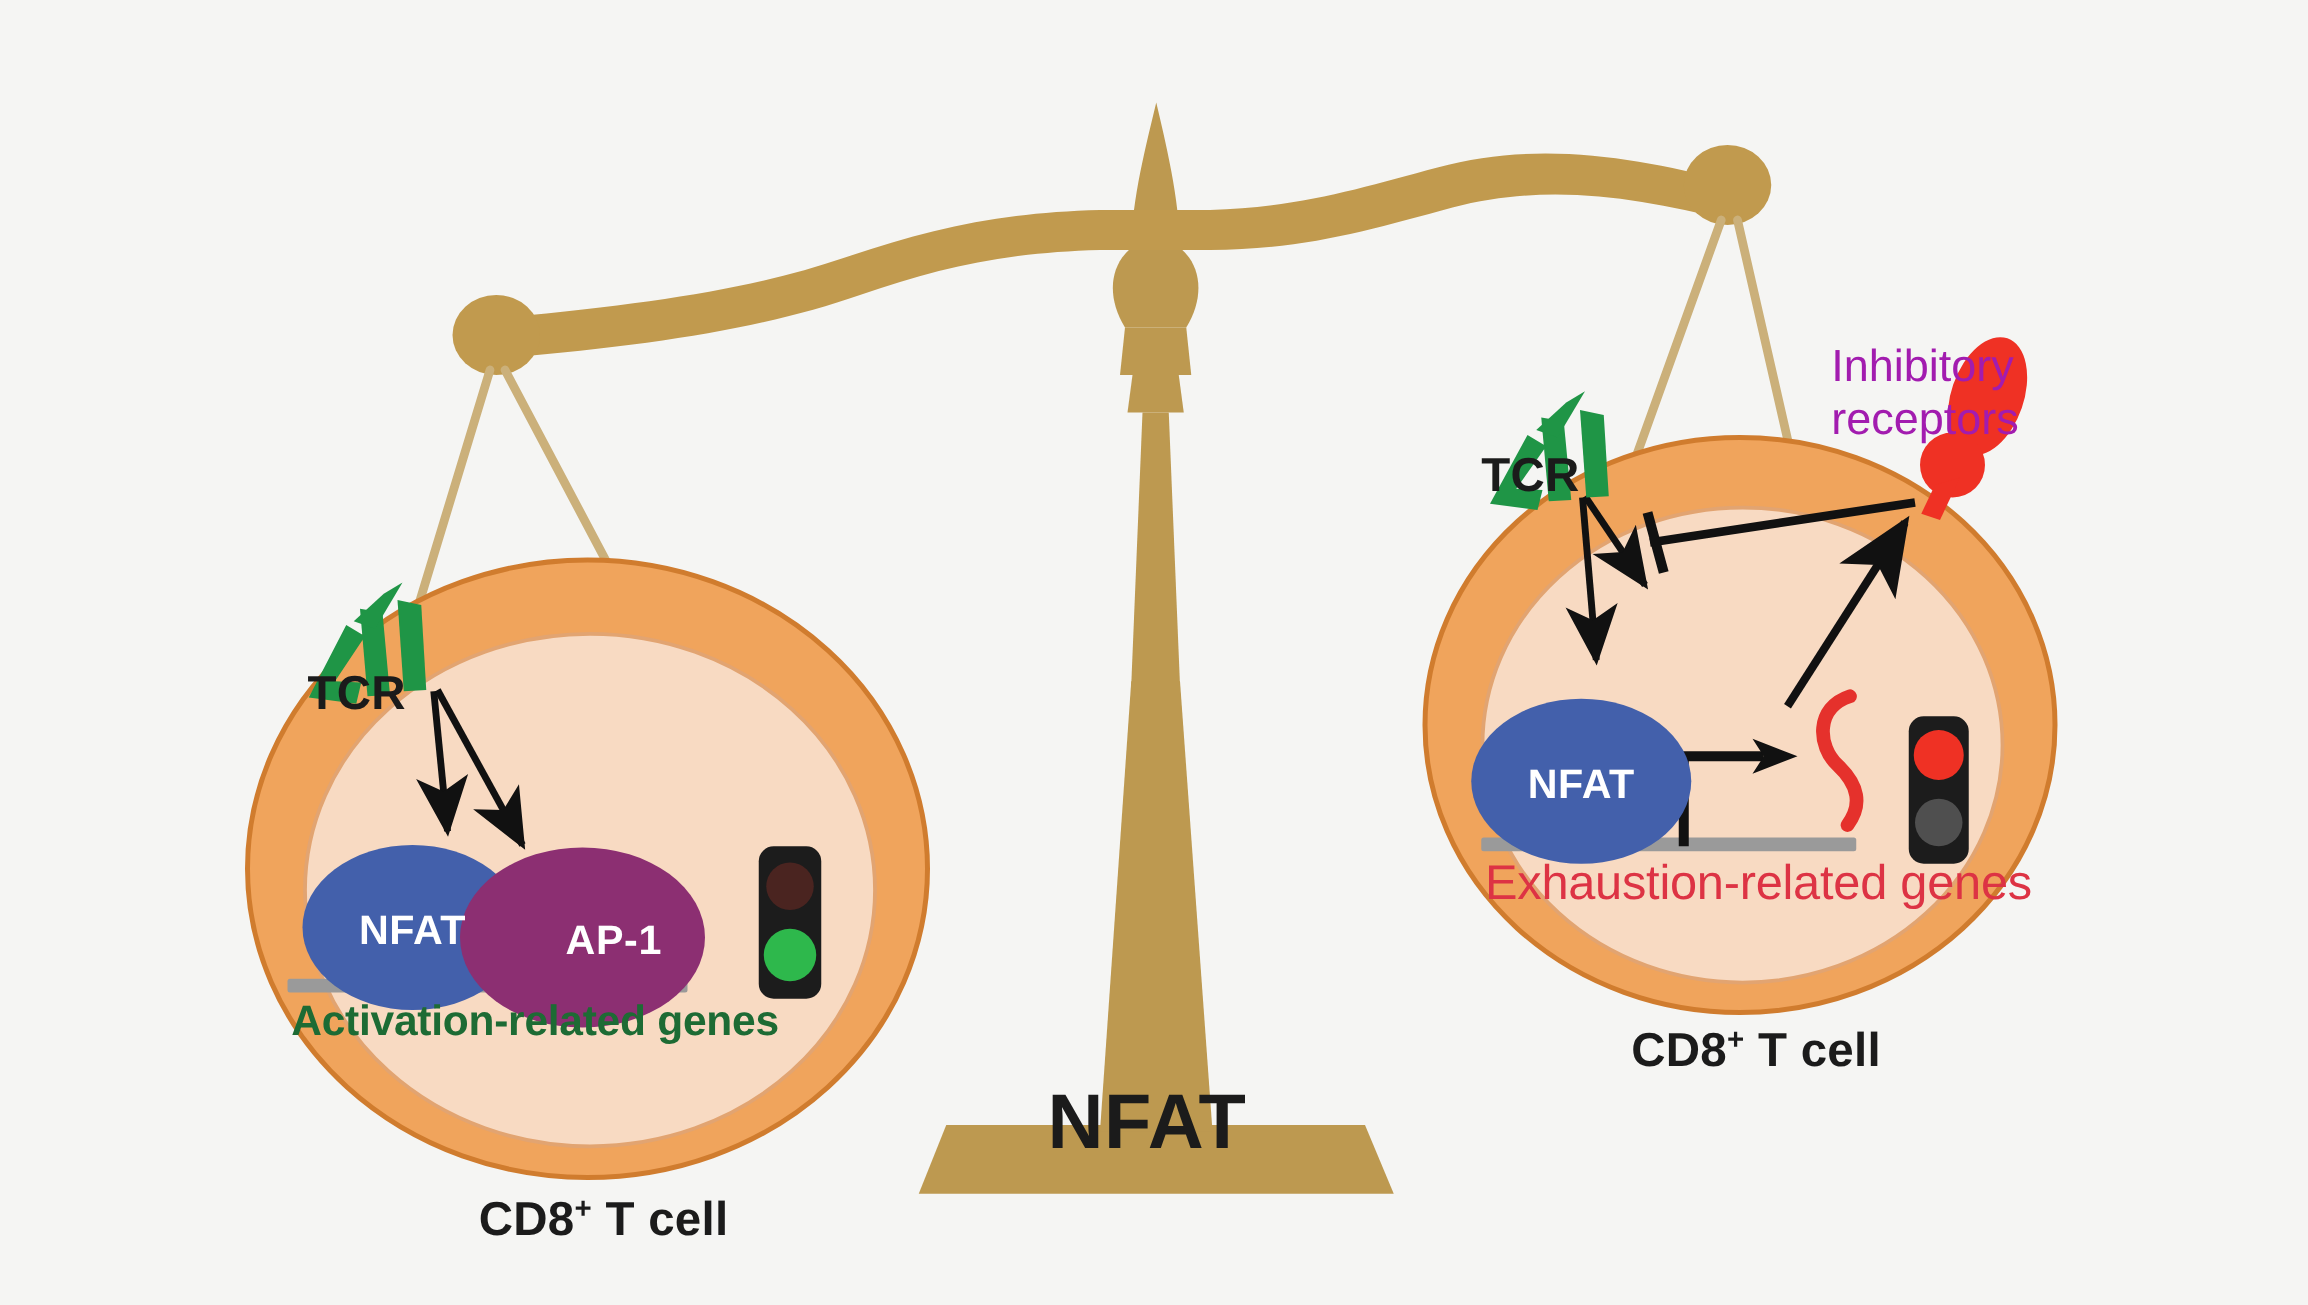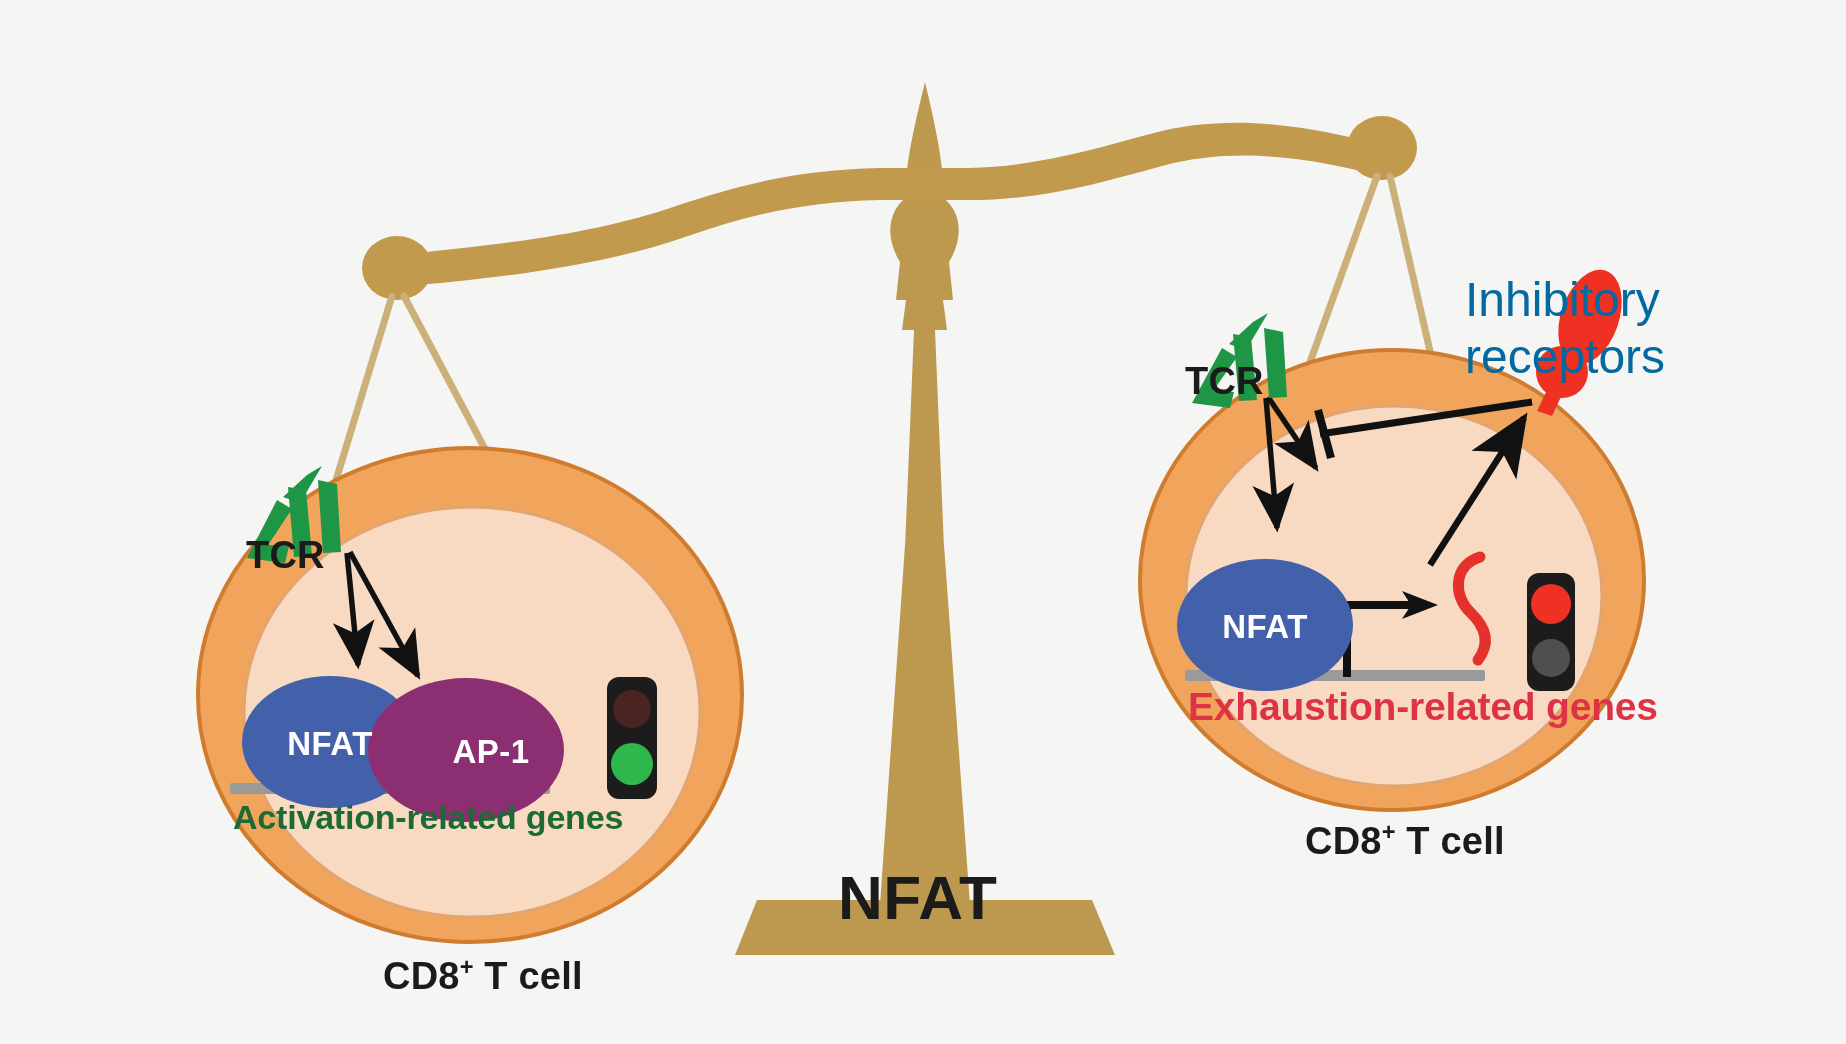--- a/index.html
+++ b/index.html
@@ -7,23 +7,23 @@
   body{
     width:1846px;height:1044px;
     background:#f5f5f3;
     font-family:"Liberation Sans", sans-serif;
     overflow:hidden;
   }
   #stage{position:relative;width:1846px;height:1044px;}
   #stage svg{position:absolute;left:0;top:0;}
   .txt{position:absolute;white-space:nowrap;}
   .lbl-plain{font-size:38px;color:#1b1b1b;font-weight:700;letter-spacing:.2px;}
-  .lbl-small{font-size:48px;color:#0369a1;line-height:1.18;white-space:normal;}
+  .lbl-small{font-size:36px;color:#a21caf;line-height:1.18;white-space:normal;}
   .gene-green{font-size:34px;font-weight:bold;color:#1d6b34;letter-spacing:-.2px;}
-  .gene-red{font-size:39px;font-weight:bold;color:#dd3344;letter-spacing:-.2px;}
+  .gene-red{font-size:39px;font-weight:normal;color:#dd3344;letter-spacing:-.2px;}
   .oval-lbl{font-size:33px;font-weight:bold;color:#ffffff;letter-spacing:.5px;}
   .fulcrum-lbl{font-size:62px;font-weight:bold;color:#1b1b1b;letter-spacing:.5px;}
   sup{font-size:.62em;vertical-align:super;line-height:0;}
 </style>
 </head>
 <body>
 
 <div id="stage">
 
   <svg width="1846" height="1044" viewBox="0 0 1846 1044">

